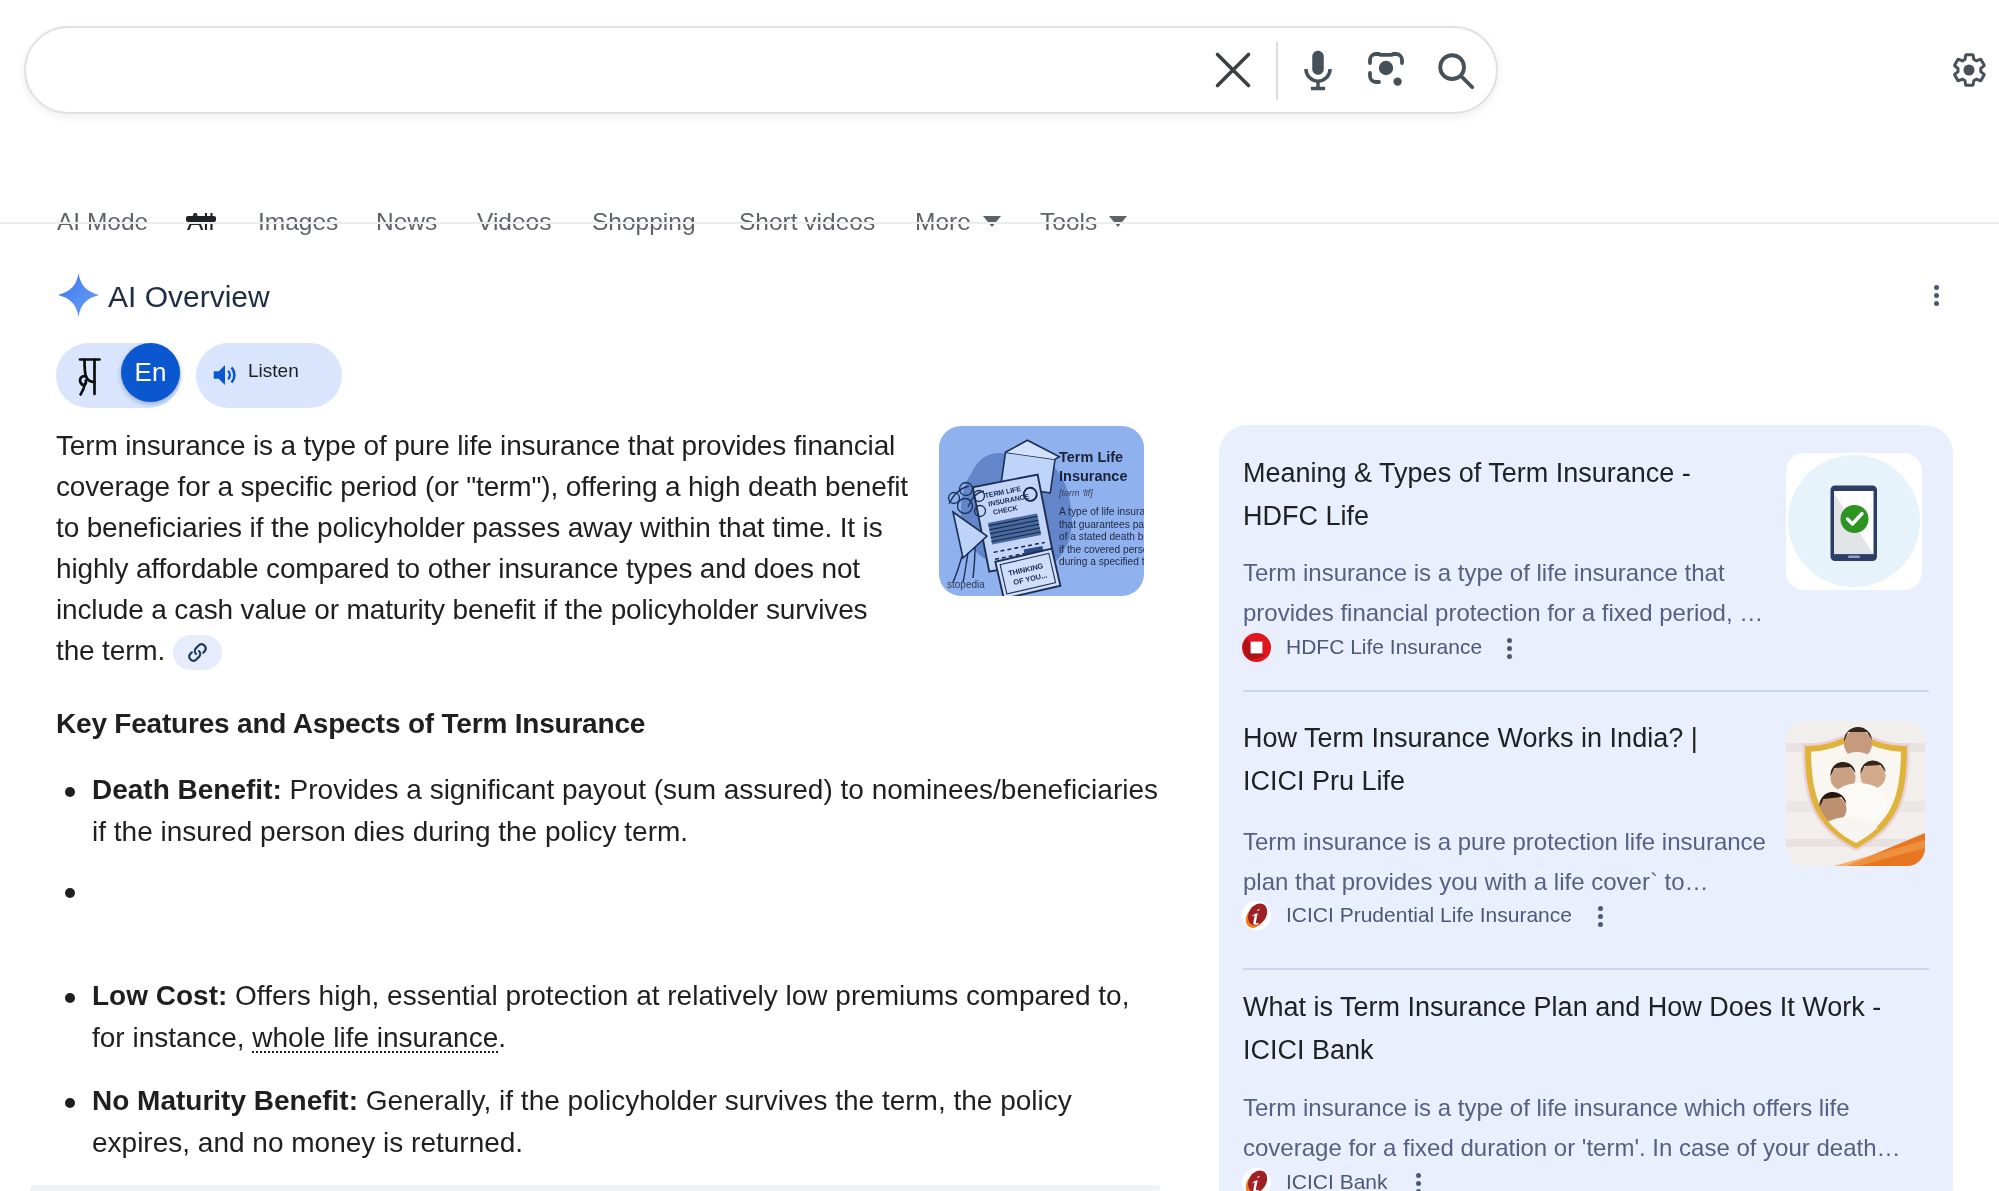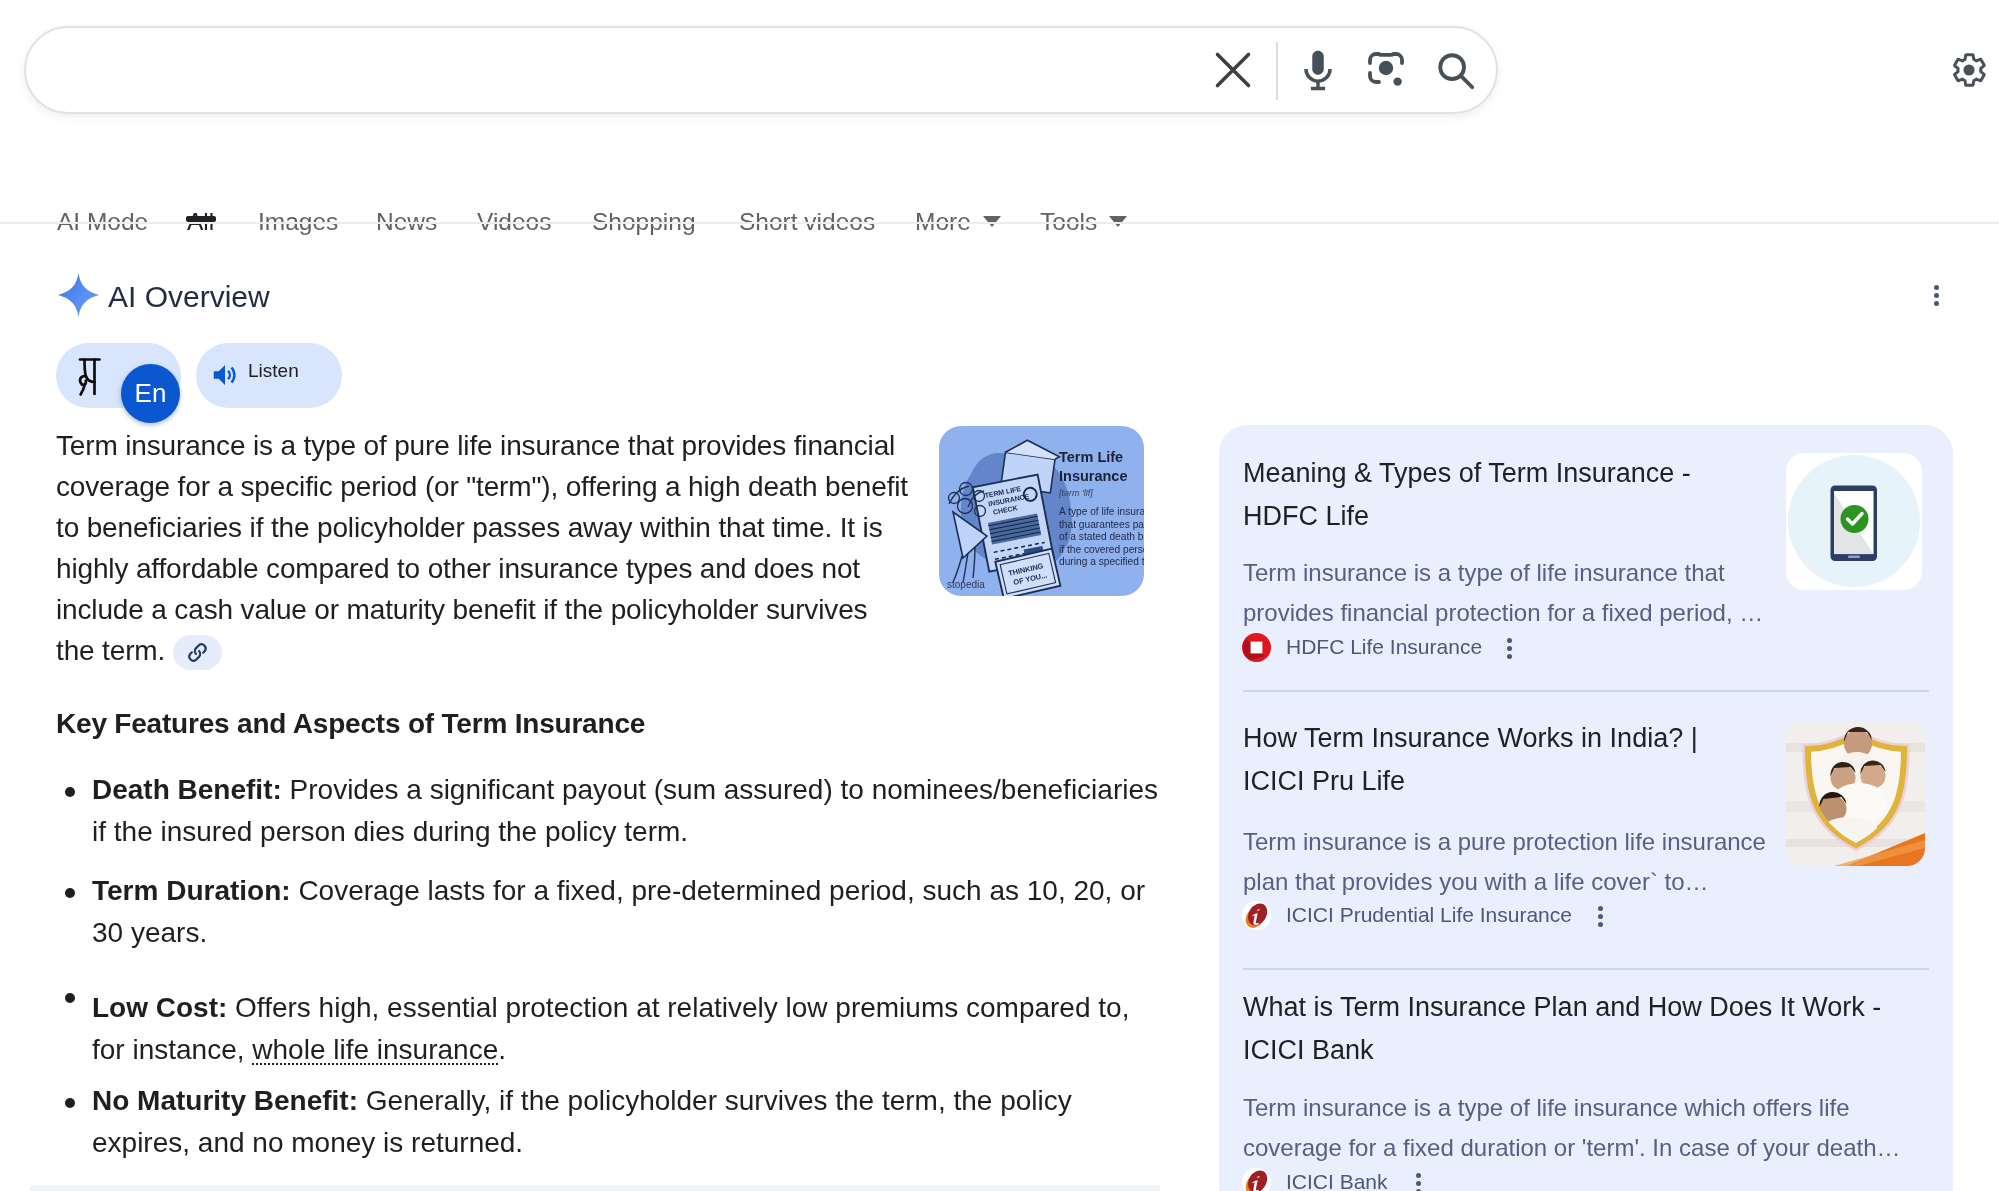--- a/index.html
+++ b/index.html
@@ -15,21 +15,21 @@
 .tab.active { color:#202124; }
 #underline { left:186px; top:216px; width:30px; height:6px; background:#202124; border-radius:2px; }
 #tabline { left:0; top:222px; width:1999px; height:2px; background:#ecedee; }
 .caret { display:inline-block; width:0; height:0; border-left:9px solid transparent; border-right:9px solid transparent; border-top:11px solid #5f6368; vertical-align:middle; margin-left:12px; margin-bottom:4px; }
 
 #aio-title { left:108px; top:280px; font-size:30px; color:#1f2c42; }
 
 .pill { top:343px; height:65px; border-radius:33px; background:#d8e5fc; }
 #pill-lang { left:56px; width:125px; }
 #pill-listen { left:196px; width:146px; }
-#en-circle { left:121px; top:364px; width:59px; height:59px; border-radius:50%; background:#0b57d0; color:#fff; font-size:26px; text-align:center; line-height:59px; box-shadow:0 2px 5px rgba(27,59,111,.35); }
+#en-circle { left:121px; top:343px; width:59px; height:59px; border-radius:50%; background:#0b57d0; color:#fff; font-size:26px; text-align:center; line-height:59px; box-shadow:0 2px 5px rgba(27,59,111,.35); }
 #listen-label { left:248px; top:360px; font-size:19px; color:#1f1f1f; }
 
 #intro { left:56px; top:425px; width:880px; font-size:28px; line-height:41px; color:#1f1f1f; letter-spacing:-0.15px; }
 #linkchip { position:absolute; left:117px; top:210px; width:49px; height:35px; border-radius:18px; background:#e7ecfc; text-align:center; }
 
 #keyhead { left:56px; top:708px; font-size:28px; font-weight:bold; color:#1f1f1f; letter-spacing:-0.2px; }
 .bullet { left:92px; font-size:28px; line-height:41.5px; color:#1f1f1f; }
 .bdot { left:65px; width:10px; height:10px; border-radius:50%; background:#1f1f1f; }
 .dotted { text-decoration:underline; text-decoration-style:dotted; text-underline-offset:5px; text-decoration-thickness:2px; }
 
@@ -129,23 +129,22 @@
 
   <div id="intro" class="abs">Term insurance is a type of pure life insurance that provides financial<br>coverage for a specific period (or "term"), offering a high death benefit<br>to beneficiaries if the policyholder passes away within that time. It is<br>highly affordable compared to other insurance types and does not<br>include a cash value or maturity benefit if the policyholder survives<br>the term.<span id="linkchip"><svg style="margin-top:5px" width="25" height="25" viewBox="0 0 24 24">
           <path fill="none" stroke="#1f3a63" stroke-width="2.1" stroke-linecap="round" d="M10.6 13.4a4 4 0 0 1 0-5.6l2.8-2.8a4 4 0 0 1 5.6 5.6l-1.6 1.6 M13.4 10.6a4 4 0 0 1 0 5.6l-2.8 2.8a4 4 0 0 1-5.6-5.6l1.6-1.6"></path>
         </svg></span></div>
 
   <div id="keyhead" class="abs">Key Features and Aspects of Term Insurance</div>
 
   <div class="bdot abs" style="top:787px;"></div>
   <div class="bullet abs" style="top:769px;"><b>Death Benefit:</b> Provides a significant payout (sum assured) to nominees/beneficiaries<br>if the insured person dies during the policy term.</div>
   <div class="bdot abs" style="top:888px;"></div>
-  <div class="bullet abs" style="top:870px;"><b>Term Duration:</b> Coverage lasts for a fixed, pre-determined period, such as 10, 20, or<br>30 years.</div>
   <div class="bdot abs" style="top:993px;"></div>
-  <div class="bullet abs" style="top:975px;margin-top:12px;"><b>Low Cost:</b> Offers high, essential protection at relatively low premiums compared to,<br>for instance, <span class="dotted">whole life insurance</span>.</div>
+  <div class="bullet abs" style="top:975px;"><b>Low Cost:</b> Offers high, essential protection at relatively low premiums compared to,<br>for instance, <span class="dotted">whole life insurance</span>.</div>
   <div class="bdot abs" style="top:1098px;"></div>
   <div class="bullet abs" style="top:1080px;"><b>No Maturity Benefit:</b> Generally, if the policyholder survives the term, the policy<br>expires, and no money is returned.</div>
 
   <div id="bottomstrip" class="abs"></div>
 
   <svg class="abs" style="left:939px; top:426px;" width="205" height="170" viewBox="0 0 205 170">
     <defs>
         <clipPath id="introclip">
           <rect width="205" height="170" rx="22"></rect>
         </clipPath>

